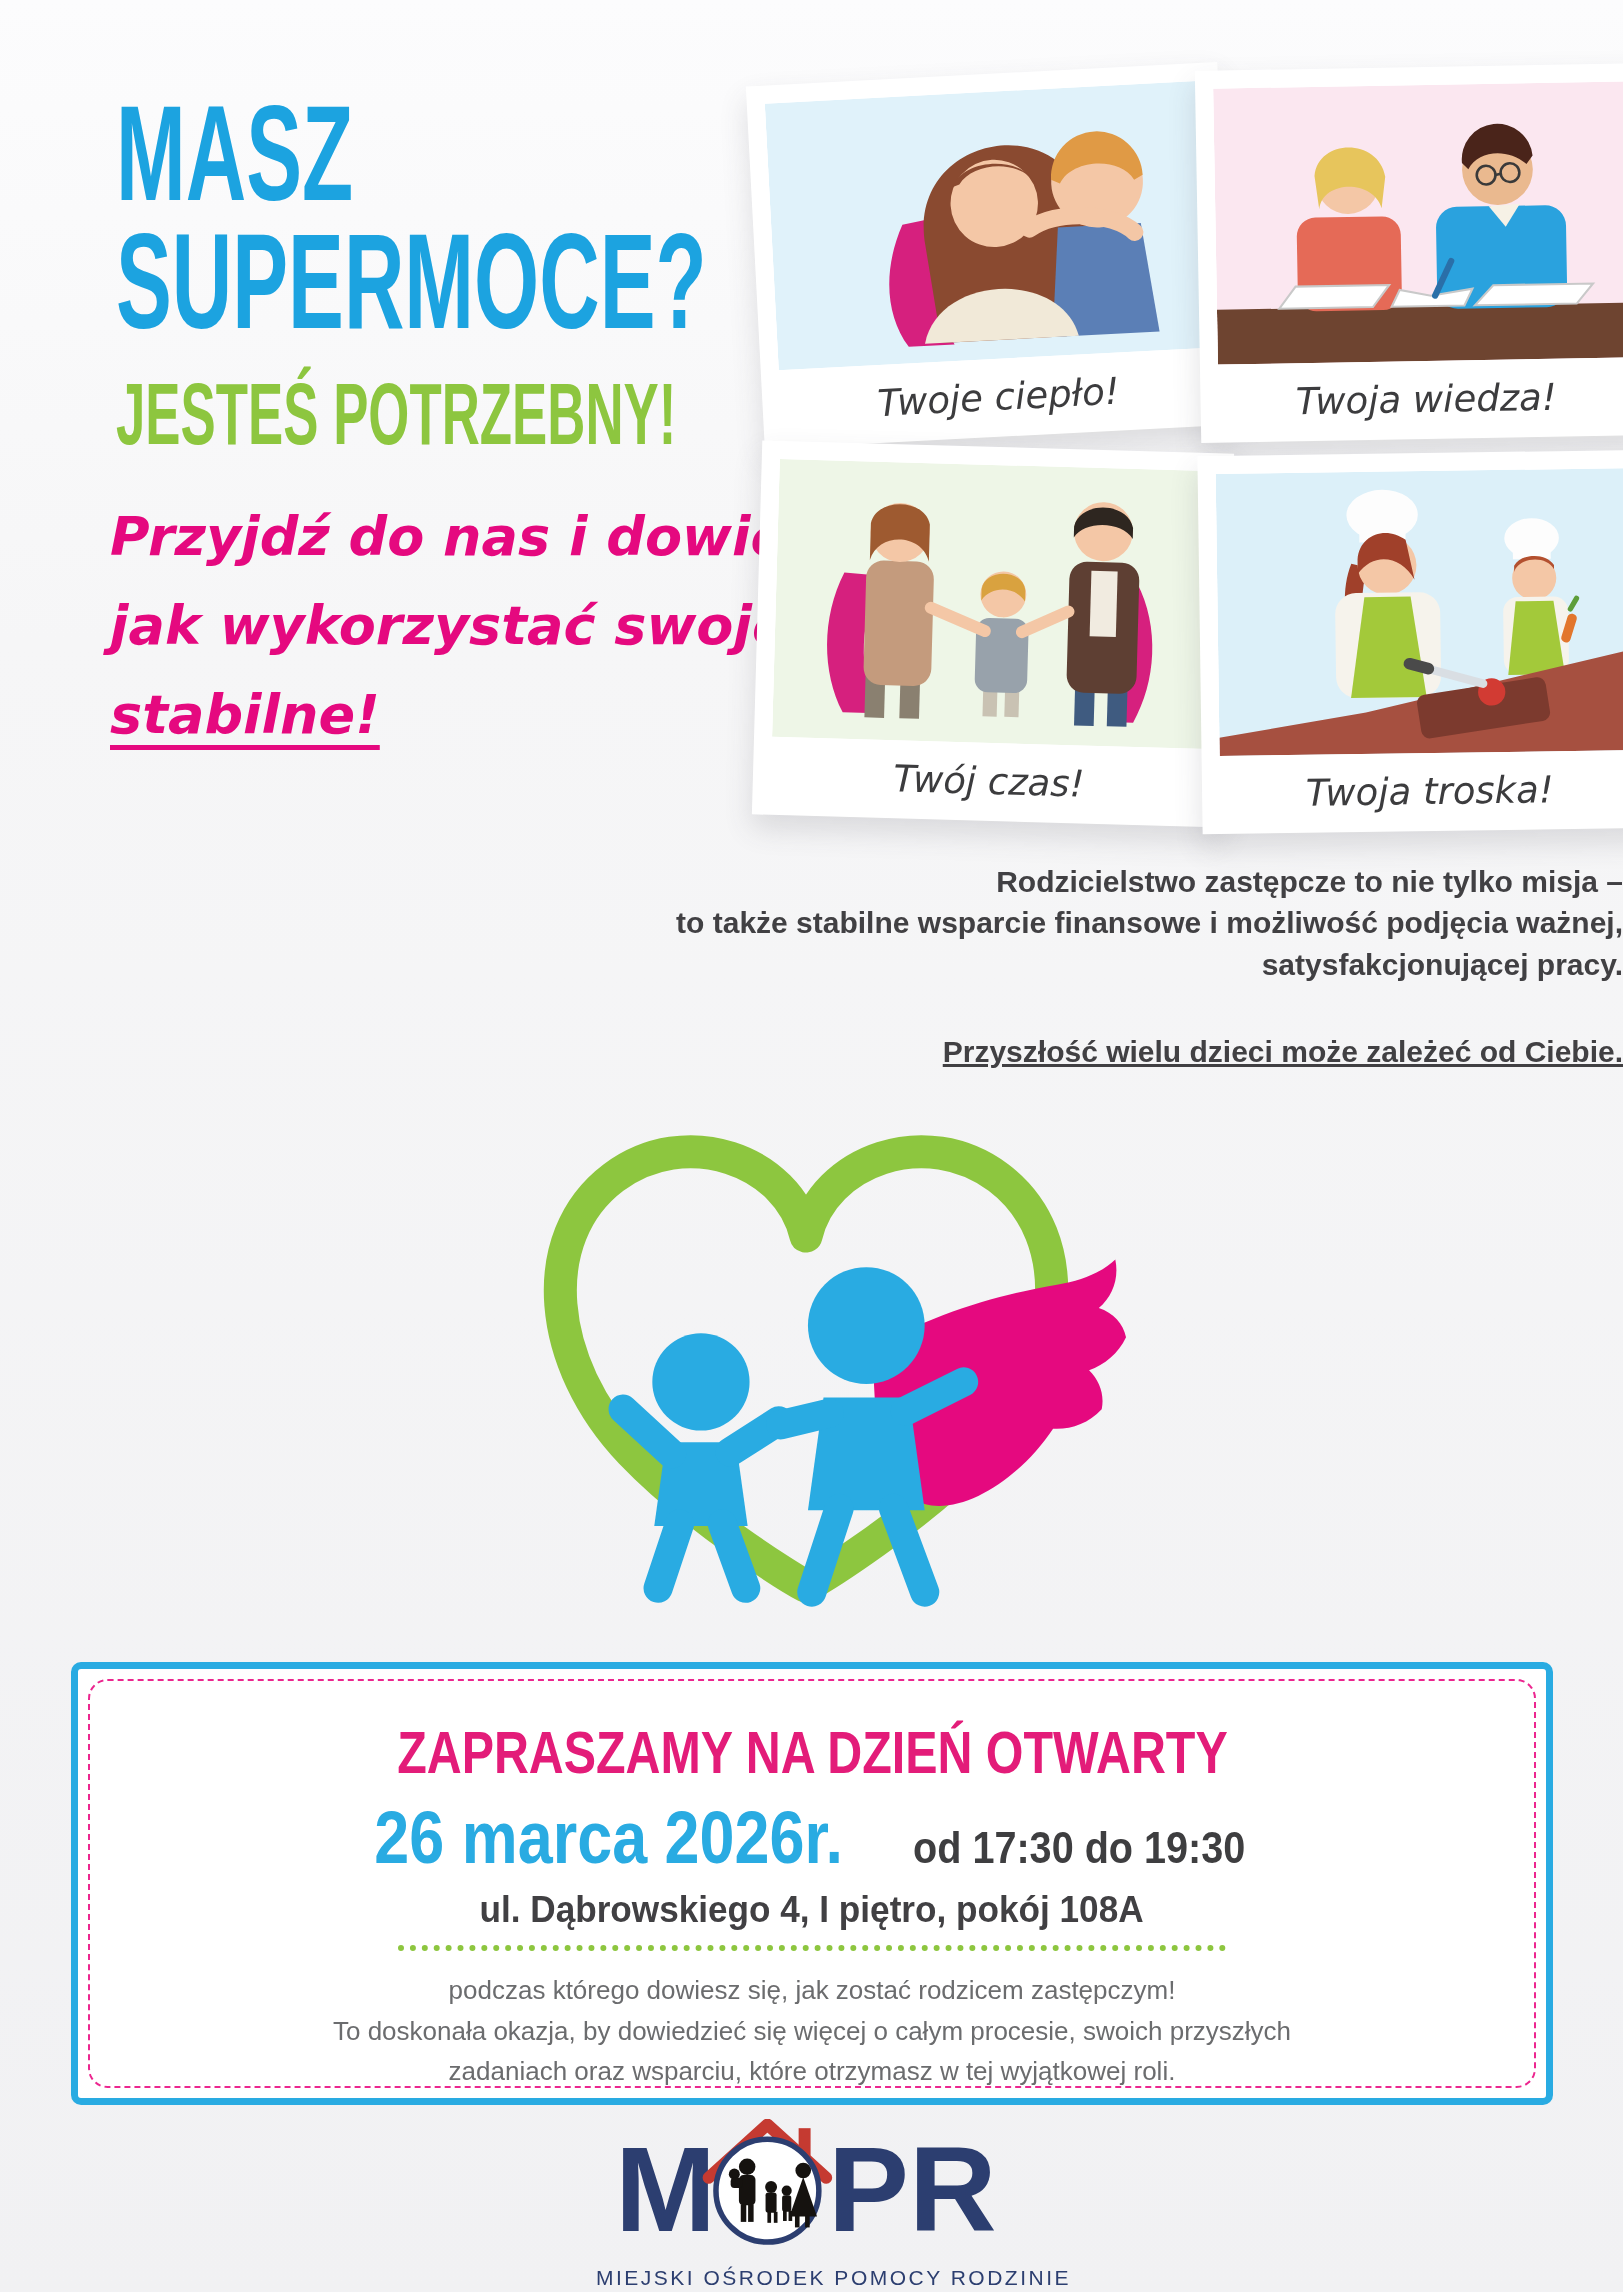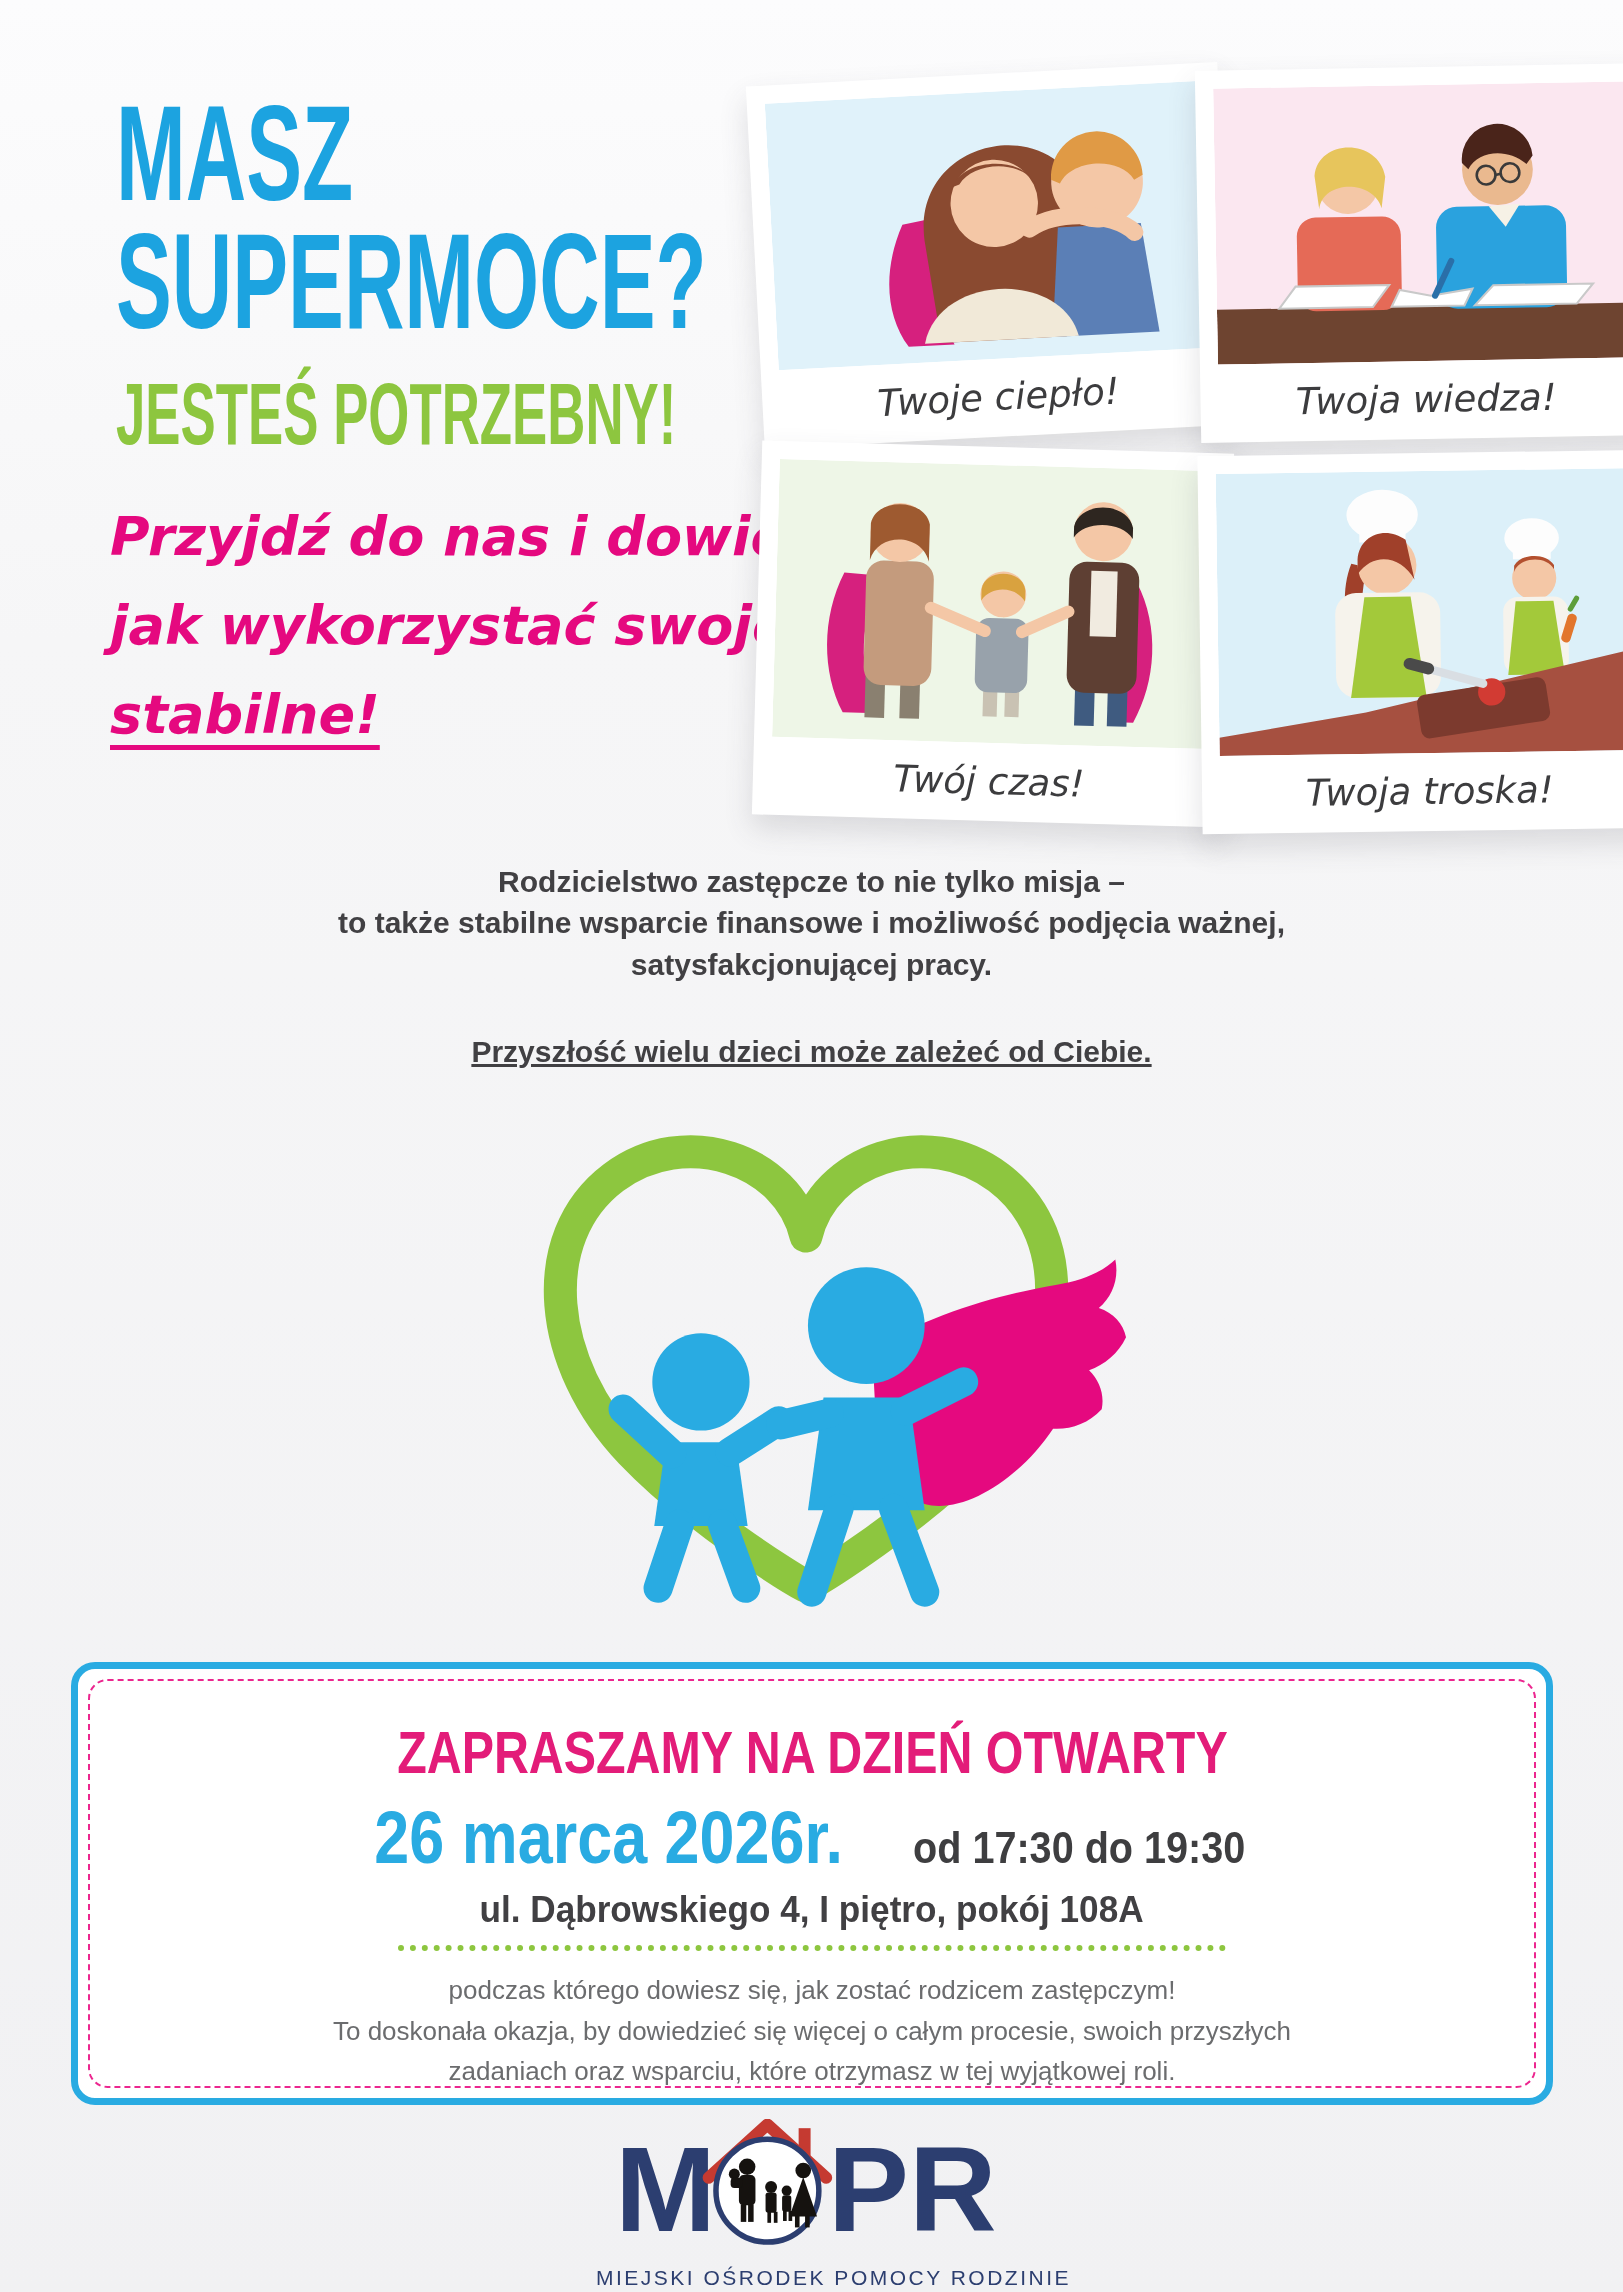--- a/index.html
+++ b/index.html
@@ -47,32 +47,32 @@
   #p1{left:755px;top:74px;width:437px;transform:rotate(-3deg);}
   #p1 .photo{height:267px;}
   #p2{left:1198px;top:67px;width:416px;transform:rotate(-1deg);}
   #p2 .photo{height:276px;}
   #p3{left:757px;top:447px;width:437px;transform:rotate(1.6deg);}
   #p3 .photo{height:278px;}
   #p4{left:1200px;top:453px;width:420px;transform:rotate(-0.8deg);}
   #p4 .photo{height:282px;}
   
   .intro{
-    position:absolute;left:0;width:1623px;text-align:center;
+    position:absolute;left:0;width:1623px;text-align:right;
     color:#414043;font-weight:bold;font-size:30px;line-height:1.38;
     white-space:pre-line;
   }
   #intro1{top:861px;}
   #intro2{top:1031px;text-decoration:underline;}
   
   .heart-wrap{position:absolute;left:485px;top:1090px;width:642px;height:545px;}
   
   .invite{
     position:absolute;left:71px;top:1662px;width:1468px;height:429px;
-    background:#ffffff;border:7.8px solid #29ABE2;border-radius:24px;
+    background:#ffffff;border:7.8px solid #29ABE2;border-radius:10px;
   }
   .invite-inner{
     position:absolute;left:9.8px;top:9.8px;right:9.8px;bottom:9.8px;
     border:2.9px dashed #EC268F;border-radius:19.6px;
     display:flex;flex-direction:column;align-items:center;
     padding-top:43px;box-sizing:border-box;
   }
   .invite-heading{
     color:#E31C79;font-weight:bold;font-size:59px;line-height:1;
     transform:scaleX(0.82);transform-origin:center;white-space:nowrap;

